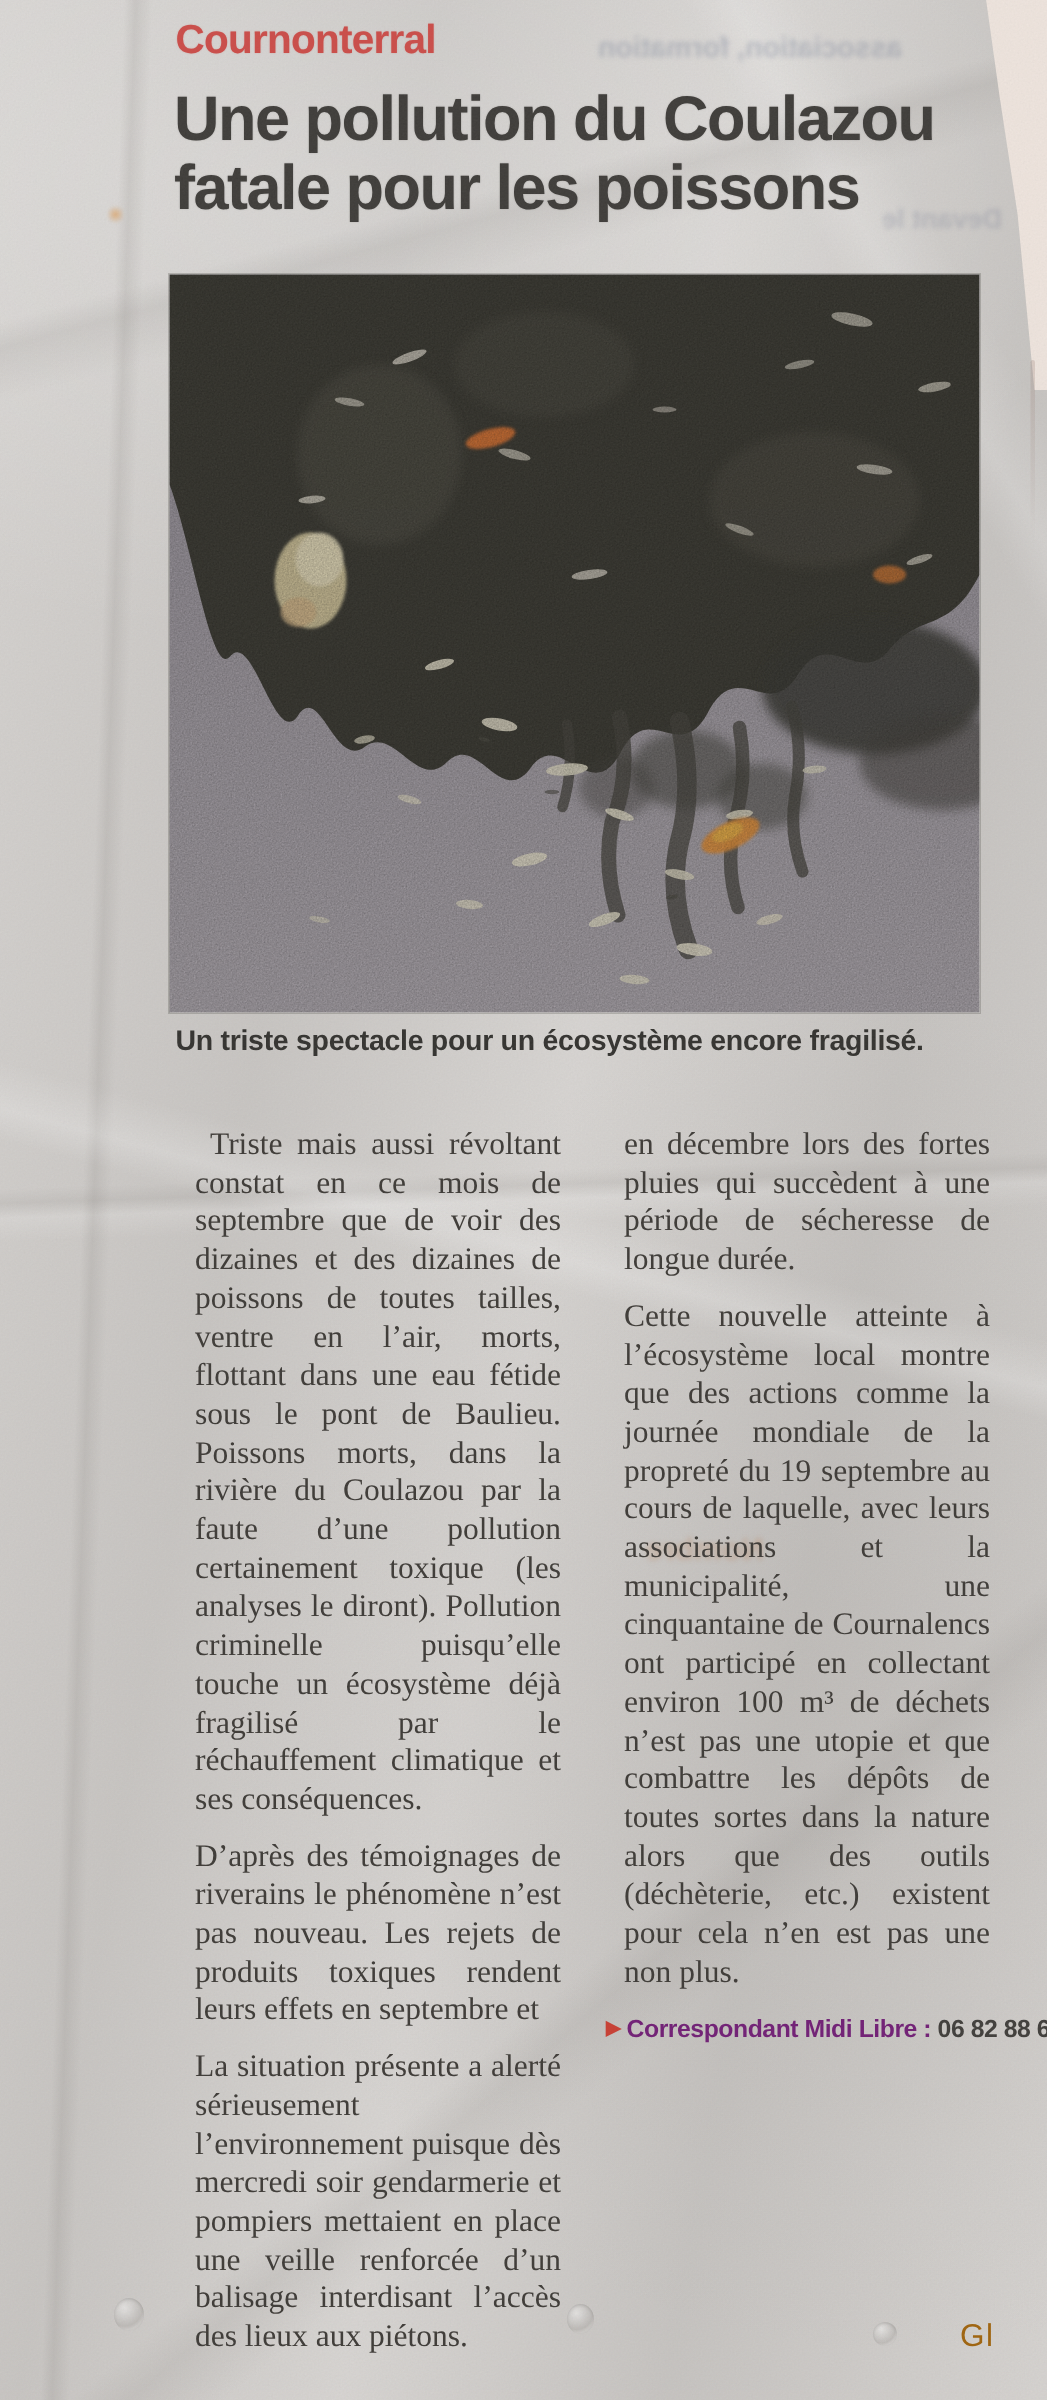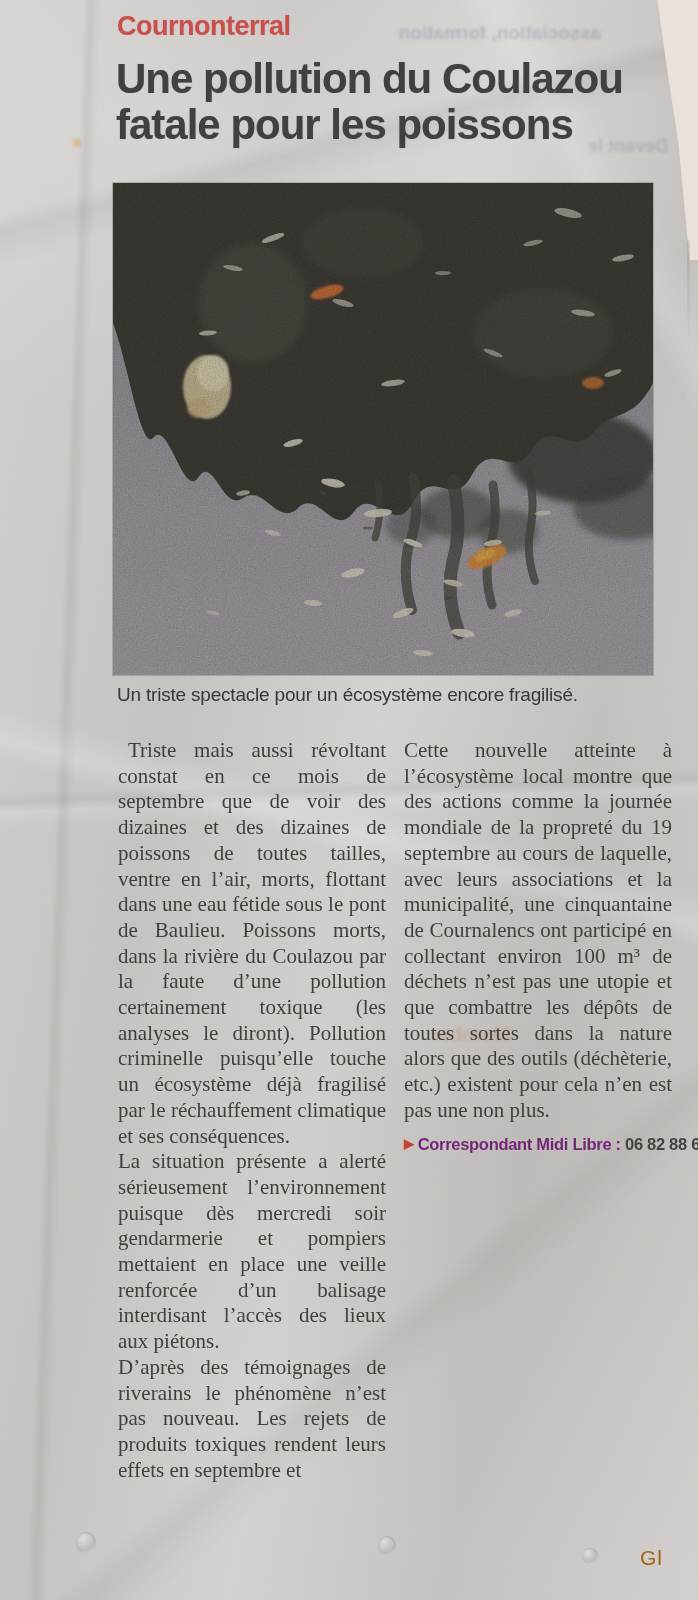--- a/index.html
+++ b/index.html
@@ -61,29 +61,29 @@
     position:absolute;left:116px;top:56px;width:560px;z-index:2;
     font-size:42px;line-height:46px;font-weight:bold;letter-spacing:-1px;
     color:#3b3936;text-shadow:0 0 1px rgba(59,57,54,.35);
   }
   .photo-wrap{
     position:absolute;left:113px;top:183px;width:540px;height:492px;z-index:2;
     box-shadow:0 0 0 1px rgba(60,58,52,.25);
   }
   .caption{
     position:absolute;left:117px;top:684px;width:545px;z-index:2;
-    font-size:19px;font-weight:normal;color:#2f2e2b;letter-spacing:-.2px;
+    font-size:19px;font-weight:bold;color:#2f2e2b;letter-spacing:-.2px;
   }
   .col{
     position:absolute;top:738px;width:268px;z-index:2;
     font-family:"Liberation Serif",serif;
     font-size:21px;line-height:25.7px;color:#3a3733;
     text-align:justify;
   }
-  .col p{margin:0;}
+  .col p{margin:12px;}
   .col-left{left:118px;}
   .col-right{left:404px;}
   .col p.indent{text-indent:10px;}
   .footer-line{
     margin-top:7px;
     font-family:"Liberation Sans",sans-serif;
     font-size:16.5px;font-weight:bold;letter-spacing:-.3px;
     text-align:left;white-space:nowrap;
   }
   .footer-marker{color:#cc3b2f;font-size:13px;vertical-align:2px;margin-right:4px;}
@@ -215,25 +215,26 @@
     </g>
 
     <rect x="0" y="0" width="540" height="492" filter="url(#grainP)" opacity="0.5"></rect>
   </svg>
 </div>
 
 <div class="caption">Un triste spectacle pour un écosystème encore fragilisé.</div>
 
 <div class="col col-left">
   <p class="indent">Triste mais aussi révoltant constat en ce mois de septembre que de voir des dizaines et des dizaines de poissons de toutes tailles, ventre en l’air, morts, flottant dans une eau fétide sous le pont de Baulieu. Poissons morts, dans la rivière du Coulazou par la faute d’une pollution certainement toxique (les analyses le diront). Pollution criminelle puisqu’elle touche un écosystème déjà fragilisé par le réchauffement climatique et ses conséquences.</p>
+  <p>D’après des témoignages de riverains le phénomène n’est pas nouveau. Les rejets de produits toxiques rendent leurs effets en septembre et</p>
   <p>La situation présente a alerté sérieusement l’environnement puisque dès mercredi soir gendarmerie et pompiers mettaient en place une veille renforcée d’un balisage interdisant l’accès des lieux aux piétons.</p>
-  <p>D’après des témoignages de riverains le phénomène n’est pas nouveau. Les rejets de produits toxiques rendent leurs effets en septembre et</p>
 </div>
 
 <div class="col col-right">
+  <p>en décembre lors des fortes pluies qui succèdent à une période de sécheresse de longue durée.</p>
   <p>Cette nouvelle atteinte à l’écosystème local montre que des actions comme la journée mondiale de la propreté du 19 septembre au cours de laquelle, avec leurs associations et la municipalité, une cinquantaine de Cournalencs ont participé en collectant environ 100 m³ de déchets n’est pas une utopie et que combattre les dépôts de toutes sortes dans la nature alors que des outils (déchèterie, etc.) existent pour cela n’en est pas une non plus.</p>
   <div class="footer-line">
     <span class="footer-marker">▶</span><span class="footer-label">Correspondant Midi Libre :</span>
     <span class="footer-phone">06 82 88 65 66</span>
   </div>
 </div>
 
 <div class="droplet d1"></div>
 <div class="droplet d2"></div>
 <div class="droplet d3"></div>

